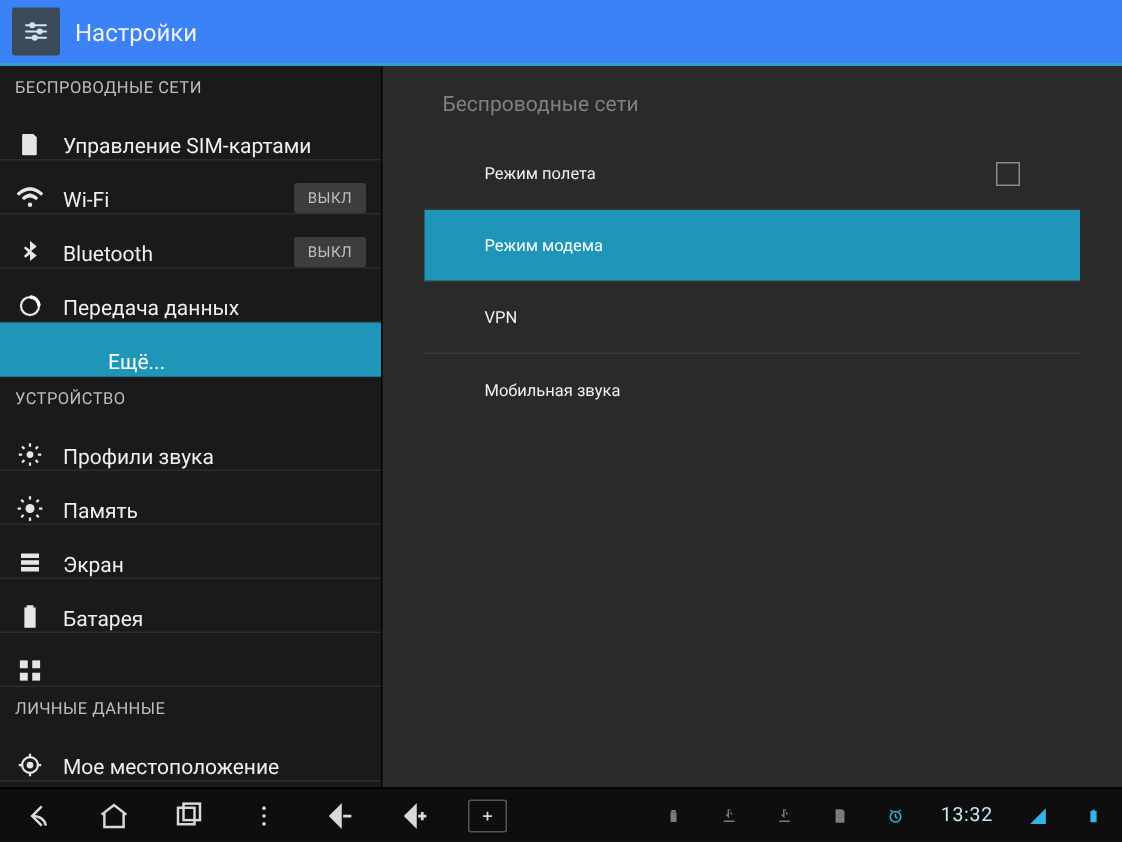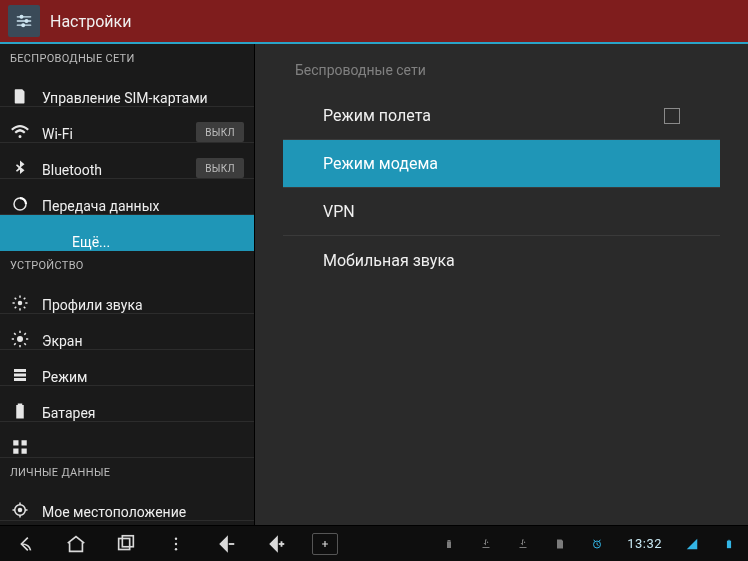--- a/index.html
+++ b/index.html
@@ -1,40 +1,40 @@
 <!DOCTYPE html>
 <html><head>
 <meta charset="utf-8">
 <style>
   * { box-sizing: border-box; margin: 0; padding: 0; }
   html, body { width: 748px; height: 561px; font-family: "Roboto", "Helvetica Neue", Arial, sans-serif; background: #000; color: #e6e6e6; overflow: hidden; }
   .root { width: 748px; height: 561px; display: flex; flex-direction: column; background: #111; }
 
   
-  .header { height: 44px; display: flex; align-items: center; padding: 0 8px; border-bottom: 2px solid #2aa4c8; background: #7f1d1d; }
+  .header { height: 44px; display: flex; align-items: center; padding: 0 8px; border-bottom: 2px solid #2aa4c8; background: #3b82f6; }
   .app-icon { width: 32px; height: 32px; border-radius: 2px; margin-right: 10px; background: #3a4a58; display: flex; align-items: center; justify-content: center; }
   .app-title { font-size: 16px; color: #f0f0f0; }
 
   .main { flex: 1; display: flex; min-height: 0; }
 
   
   .sidebar { width: 255px; background: #1a1a1a; border-right: 1px solid #000; overflow: hidden; display: flex; flex-direction: column; }
   .sidebar .section-header { padding: 8px 10px 6px; font-size: 11px; letter-spacing: .3px; color: #bdbdbd; text-transform: uppercase; }
   .side-item { display: flex; align-items: flex-end; height: 36px; padding: 0 10px; border-bottom: 1px solid #2c2c2c; cursor: pointer; color: #efefef; font-size: 14px; }
   .side-item .icon { width: 20px; height: 20px; margin-right: 12px; color: #e6e6e6; display: flex; align-items: center; justify-content: center; }
   .side-item .label { flex: 1; }
   .side-item.indent { padding-left: 72px; }
   .side-item.selected { background: #1f96b7; color: #fff; border-bottom-color: #1f96b7; }
   .toggle-pill { min-width: 48px; height: 20px; border-radius: 2px; background: #3d3d3d; color: #bfbfbf; font-size: 10px; letter-spacing: .3px; display: flex; align-items: center; justify-content: center; padding: 0 6px; }
 
   
   .content { flex: 1; background: #2a2a2a; overflow: hidden; }
   .content .section-header { padding: 18px 40px 14px; font-size: 14px; color: #808080; }
   .content-wrap { padding: 0 28px 20px 28px; }
-  .row { height: 48px; display: flex; align-items: center; padding: 0 40px; border-bottom: 1px solid #3a3a3a; color: #f0f0f0; font-size: 16px; cursor: pointer; }
+  .row { height: 48px; display: flex; align-items: center; padding: 0 40px; border-bottom: 1px solid #3a3a3a; color: #f0f0f0; font-size: 11px; cursor: pointer; }
   .row:last-child { border-bottom: none; }
   .row.selected { background: #1f96b7; color: #fff; }
   .row .row-label { flex: 1; }
   .checkbox { width: 16px; height: 16px; border: 1px solid #8a8a8a; background: transparent; }
 
   
   .navbar { height: 36px; background: #0e0e0e; border-top: 1px solid #000; display: flex; align-items: center; padding: 0 6px; color: #d9d9d9; }
   .nav-left { display: flex; align-items: center; gap: 22px; padding-left: 6px; }
   .nav-btn { width: 28px; height: 28px; display: flex; align-items: center; justify-content: center; color: #d9d9d9; cursor: pointer; }
   .nav-right { margin-left: auto; display: flex; align-items: center; gap: 23px; padding-right: 6px; }
@@ -135,32 +135,32 @@
                 <line x1="12" y1="20" x2="12" y2="23"></line>
                 <line x1="1" y1="12" x2="4" y2="12"></line>
                 <line x1="20" y1="12" x2="23" y2="12"></line>
                 <line x1="4.2" y1="4.2" x2="6.3" y2="6.3"></line>
                 <line x1="17.7" y1="17.7" x2="19.8" y2="19.8"></line>
                 <line x1="4.2" y1="19.8" x2="6.3" y2="17.7"></line>
                 <line x1="17.7" y1="6.3" x2="19.8" y2="4.2"></line>
               </g>
             </svg>
         </span>
-        <span class="label">Экран</span>
+        <span class="label">Память</span>
       </div>
 
       <div class="side-item">
         <span class="icon">
           <svg viewBox="0 0 24 24" width="18" height="18" fill="currentColor">
               <rect x="4" y="4" width="16" height="4"></rect>
               <rect x="4" y="10" width="16" height="4"></rect>
               <rect x="4" y="16" width="16" height="4"></rect>
             </svg>
         </span>
-        <span class="label">Режим</span>
+        <span class="label">Экран</span>
       </div>
 
       <div class="side-item">
         <span class="icon">
           <svg viewBox="0 0 24 24" width="18" height="18" fill="currentColor">
               <path d="M15 4V2H9v2H7v18h10V4h-2z"></path>
             </svg>
         </span>
         <span class="label">Батарея</span>
       </div>

